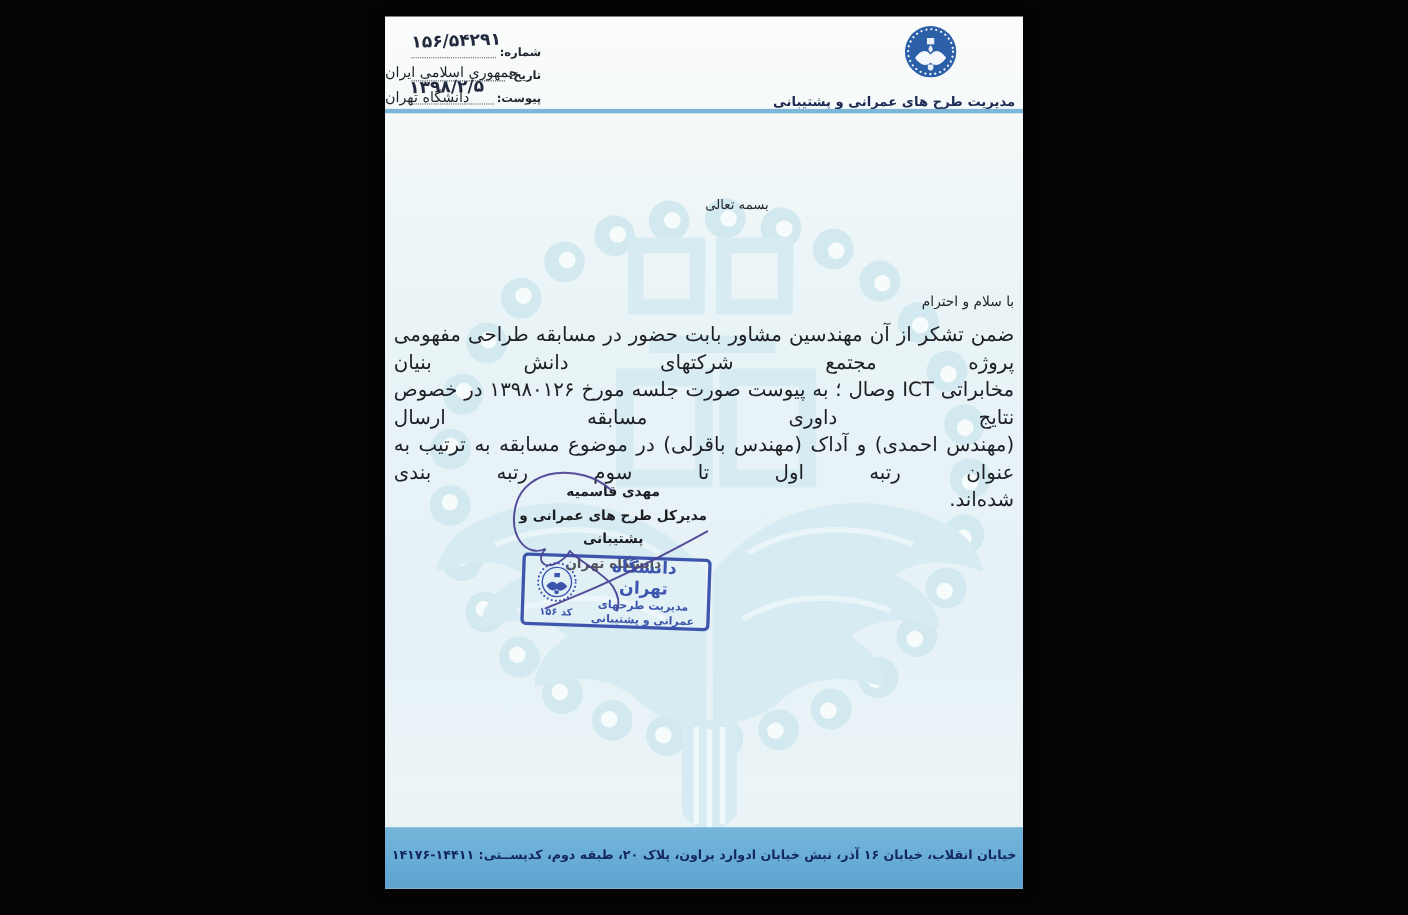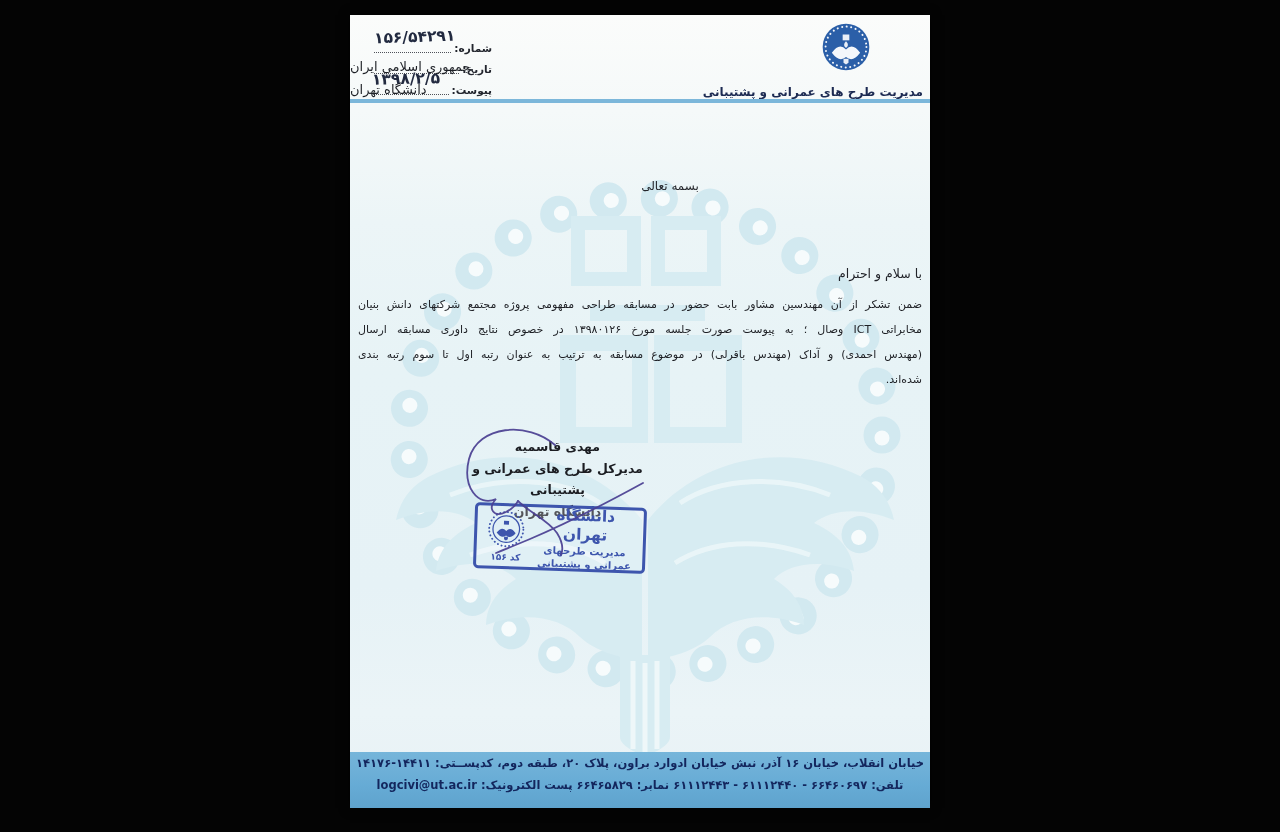--- a/index.html
+++ b/index.html
@@ -34,21 +34,21 @@
                 color:#1c2a52; }
   .hdr-rule { position:absolute; left:0; right:0; top:84px; height:4px;
               background:#7cb7da; }
 
   
   .invocation { position:absolute; left:0; right:0; top:164px; text-align:center;
                 transform:translateX(30px); font-size:12px; color:#24262b; }
   .recipient { position:absolute; right:8px; left:8px; top:217px; text-align:right;
                font-size:13px; font-weight:700; color:#1d1f24; }
   .salutation { position:absolute; right:8px; top:251px; font-size:12.5px; color:#212329; }
-  .body-text { position:absolute; right:8px; left:8px; top:277px; font-size:11px;
+  .body-text { position:absolute; right:8px; left:8px; top:277px; font-size:18px;
                color:#1d1f24; }
   .body-line { line-height:25px; text-align:justify; text-align-last:justify; }
   .body-line.last { text-align:right; text-align-last:right; }
 
   
   .sig-block { position:absolute; left:100px; top:421px; width:215px; text-align:center;
                font-size:12.5px; font-weight:700; color:#1b1d22; line-height:21.5px; }
 
   
   .stamp { position:absolute; left:124px; top:490px; width:172px; height:66px;
@@ -61,21 +61,21 @@
   .stamp-right { flex:1; direction:rtl; text-align:center; display:flex;
                  flex-direction:column; justify-content:center; }
   .stamp-title { font-size:15.5px; font-weight:700; line-height:19px; }
   .stamp-line  { font-size:10px; font-weight:700; line-height:13.5px; }
 
   .ink { position:absolute; left:0; top:0; pointer-events:none; }
 
   
   .footer { position:absolute; left:0; right:0; bottom:0; height:56px;
             background:linear-gradient(180deg,#76b5da,#66abd5 60%,#5fa3cd);
-            text-align:center; padding-top:0; }
+            text-align:center; padding-top:14px; }
   .footer-line { font-size:11.5px; font-weight:700; color:#13265d; line-height:22px;
                  white-space:nowrap; }
 </style>
 </head>
 <body>
 
 <div class="stage">
   <div class="page">
 
     <svg class="wm" width="580" height="793" viewBox="0 0 580 793">
@@ -173,17 +173,16 @@
     <svg class="ink" width="580" height="793" viewBox="0 0 580 793">
       <g fill="none" stroke="#4a3f92" stroke-width="1.8" stroke-linecap="round" opacity=".92">
         <path d="M205 430 C178 406 128 410 119 444 C112 472 128 492 146 484 C137 494 144 503 156 497 C162 494 166 490 168 486"></path>
         <path d="M168 486 C180 498 198 505 207 518 C212 526 214 533 211 540"></path>
         <path d="M293 468 C262 485 220 507 180 524 C168 529 156 534 146 538"></path>
       </g>
     </svg>
 
     <div class="footer">
       <div class="footer-line">خیابان انقلاب، خیابان ۱۶ آذر، نبش خیابان ادوارد براون، پلاک ۲۰، طبقه دوم، کدپســتی: ۱۴۴۱۱-۱۴۱۷۶</div>
-      <div class="footer-line">تلفن: ۶۶۴۶۰۶۹۷ - ۶۱۱۱۲۴۴۰ - ۶۱۱۱۲۴۴۳  نمابر: ۶۶۴۶۵۸۲۹    پست الکترونیک: logcivi@ut.ac.ir</div>
     </div>
 
   </div>
 </div>
 
 </body></html>

